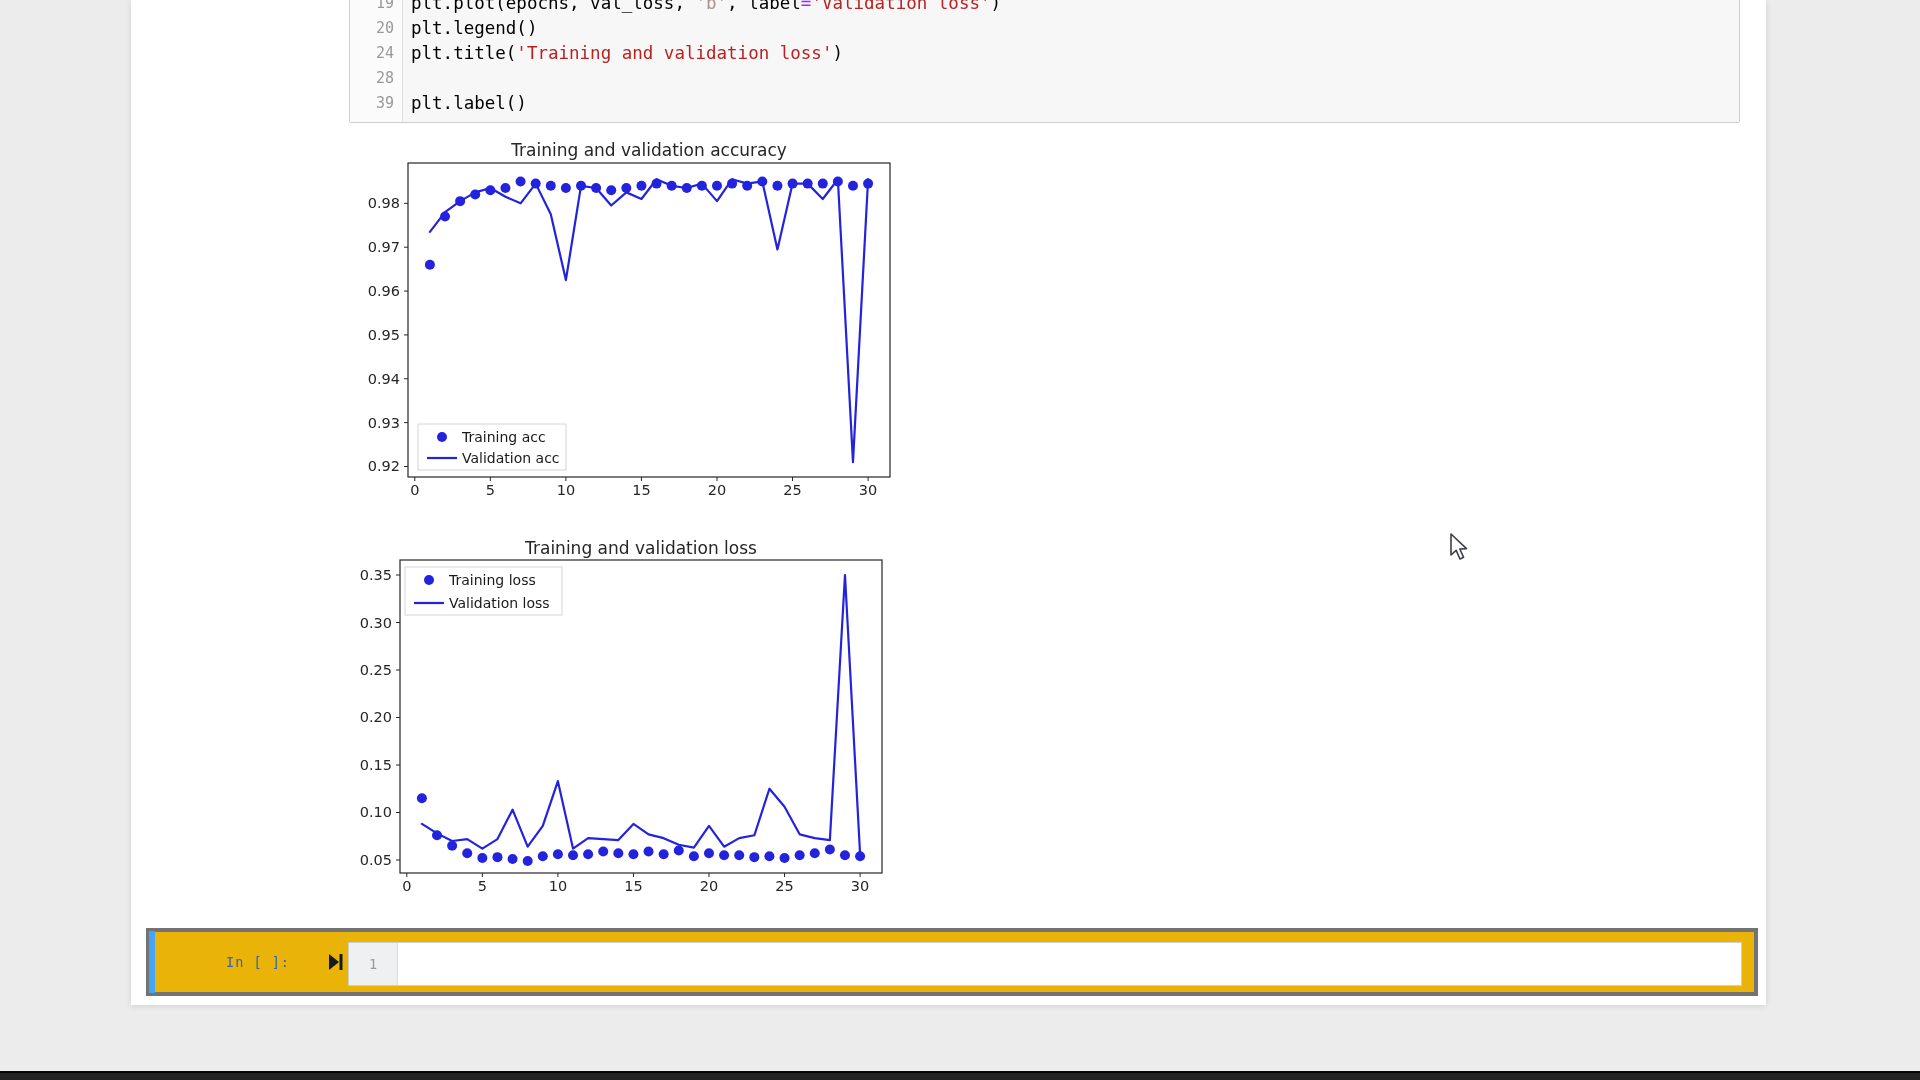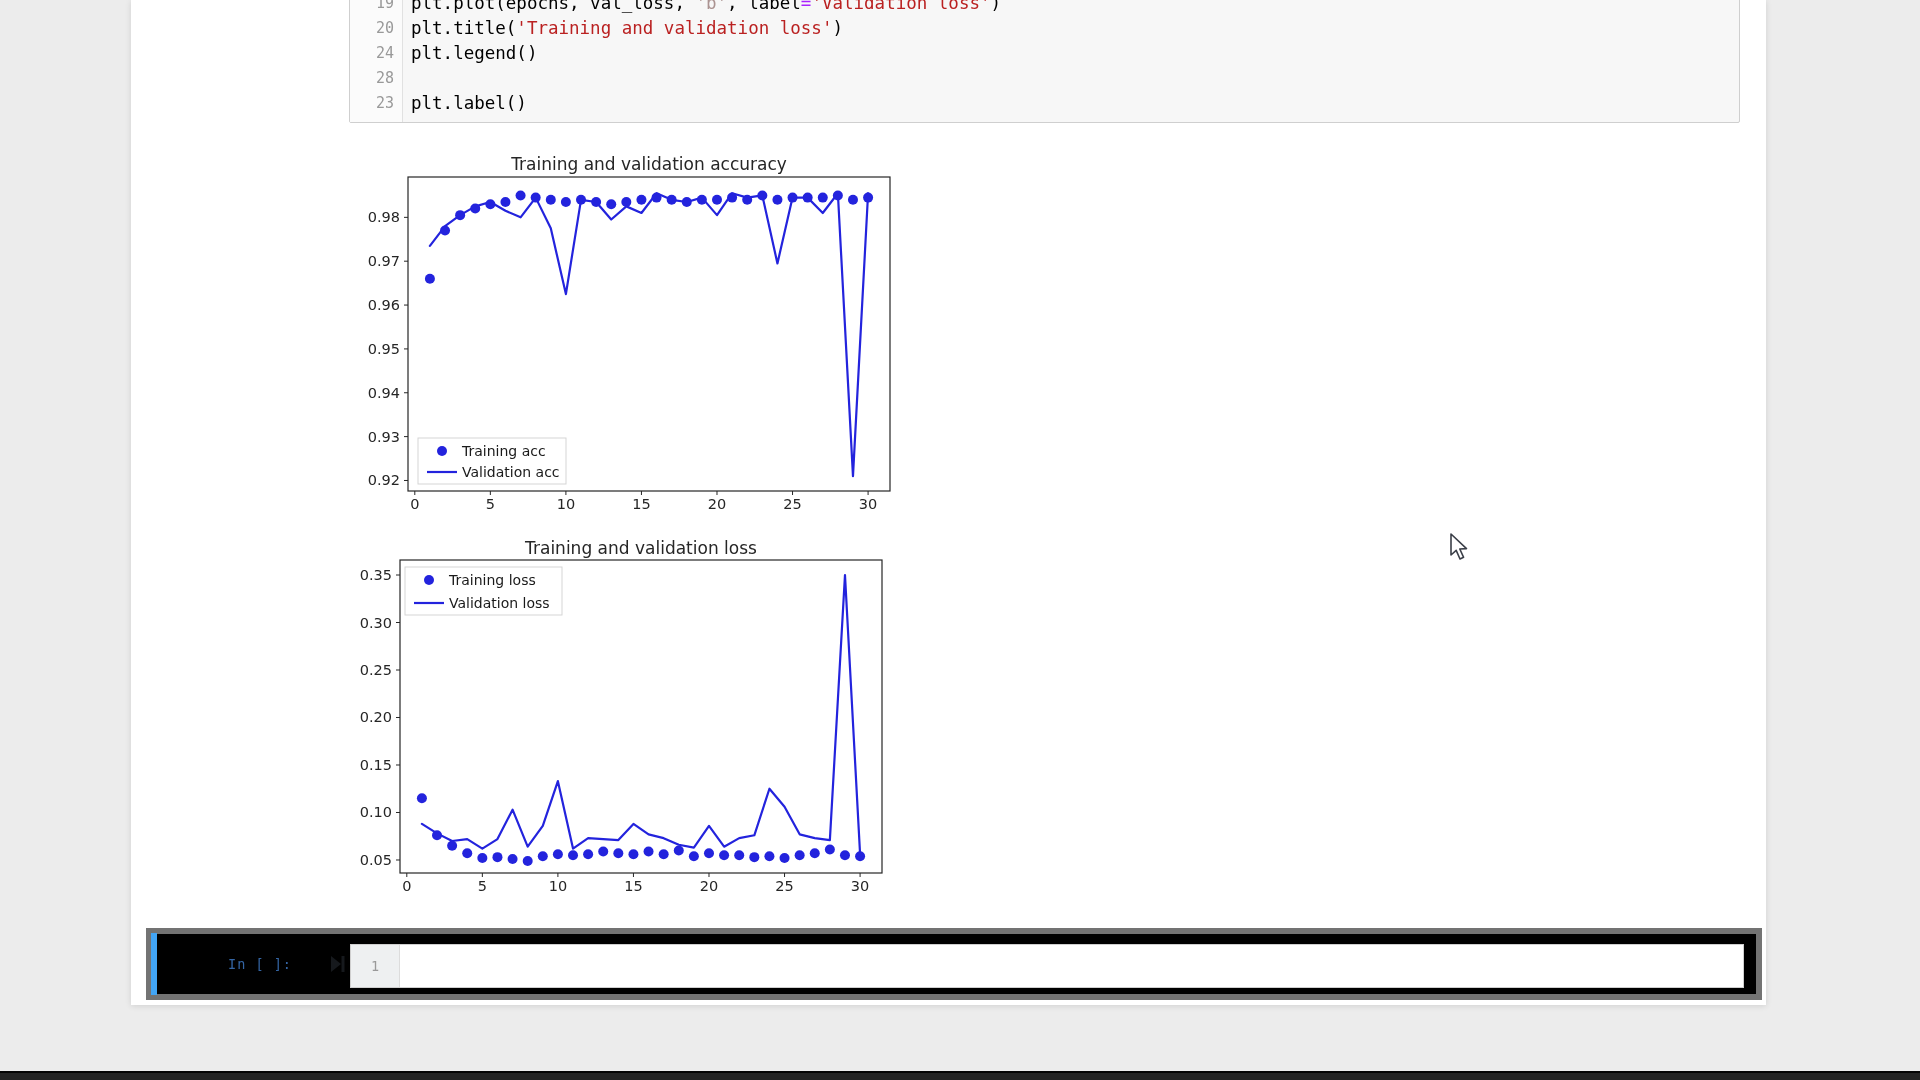--- a/index.html
+++ b/index.html
@@ -13,25 +13,25 @@
   .gutter{width:53px;background:#fbfbfb;border-right:1px solid #e1e1e1;
     padding-top:40px;box-sizing:border-box;}
   .gutter .ln{height:25px;line-height:25px;text-align:right;padding-right:8px;
     font-family:"DejaVu Sans Mono",monospace;font-size:15px;color:#999;}
   .code-col{flex:1;padding:40px 0 0 8px;}
   .code-line{height:25px;line-height:25px;white-space:pre;
     font-family:"DejaVu Sans Mono",monospace;font-size:17.5px;color:#000;}
   .tok-plain{color:#000}.tok-str{color:#BA2121}.tok-str2{color:#ab9391}.tok-op{color:#AA22FF}
   
   .figure{position:absolute;width:556px;height:372px;}
-  .fig-acc{left:352px;top:148px;}
+  .fig-acc{left:352px;top:134px;}
   .fig-loss{left:344px;top:534px;}
   
   .empty-cell{position:absolute;left:146px;top:928px;width:1604px;height:60px;
-    background:#000000;border:6px solid #737373;}
+    background:#eab308;border:4px solid #737373;}
   .sel-bar{position:absolute;left:-1px;top:-1px;width:6px;height:62px;background:#42A5F5;}
   .prompt{position:absolute;left:76px;top:22px;font-family:"DejaVu Sans Mono",monospace;
     font-size:13.5px;color:#3465a4;letter-spacing:1px;}
   .run-icon{position:absolute;left:178px;top:20px;width:16px;height:20px;cursor:pointer;}
   .cell-input{position:absolute;left:198px;top:10px;width:1392px;height:42px;
     background:#fff;border:1px solid #cfcfcf;display:flex;}
   .cell-gutter{width:48px;background:#eef0f1;border-right:1px solid #dcdcdc;
     text-align:center;line-height:42px;font-family:"DejaVu Sans Mono",monospace;
     font-size:13.5px;color:#999;}
   .cell-editor{flex:1;}
@@ -45,26 +45,26 @@
 
 <div class="page">
   <div class="panel"></div>
 
   <div class="code-cell">
     <div class="gutter" id="gutter">
         <div class="ln">19</div>
         <div class="ln">20</div>
         <div class="ln">24</div>
         <div class="ln">28</div>
-        <div class="ln">23</div>
+        <div class="ln">39</div>
       </div>
     <div class="code-col" id="code-lines">
         <div class="code-line"><span class="tok-plain">plt.plot(epochs, val_loss, </span><span class="tok-str2">'b'</span><span class="tok-plain">, label</span><span class="tok-op">=</span><span class="tok-str">'Validation loss'</span><span class="tok-plain">)</span></div>
+        <div class="code-line"><span class="tok-plain">plt.legend()</span></div>
         <div class="code-line"><span class="tok-plain">plt.title(</span><span class="tok-str">'Training and validation loss'</span><span class="tok-plain">)</span></div>
-        <div class="code-line"><span class="tok-plain">plt.legend()</span></div>
         <div class="code-line"></div>
         <div class="code-line"><span class="tok-plain">plt.label()</span></div>
       </div>
   </div>
 
   <div class="figure fig-acc">
     <svg id="fig0" width="556" height="372">
         <rect x="0" y="0" width="556" height="372" fill="#ffffff"></rect>
         <text x="297" y="22" text-anchor="middle" font-size="17px" fill="#262626">Training and validation accuracy</text>
         <line x1="62.79937304075235" y1="343" x2="62.79937304075235" y2="347" stroke="#262626" stroke-width="1"></line>

